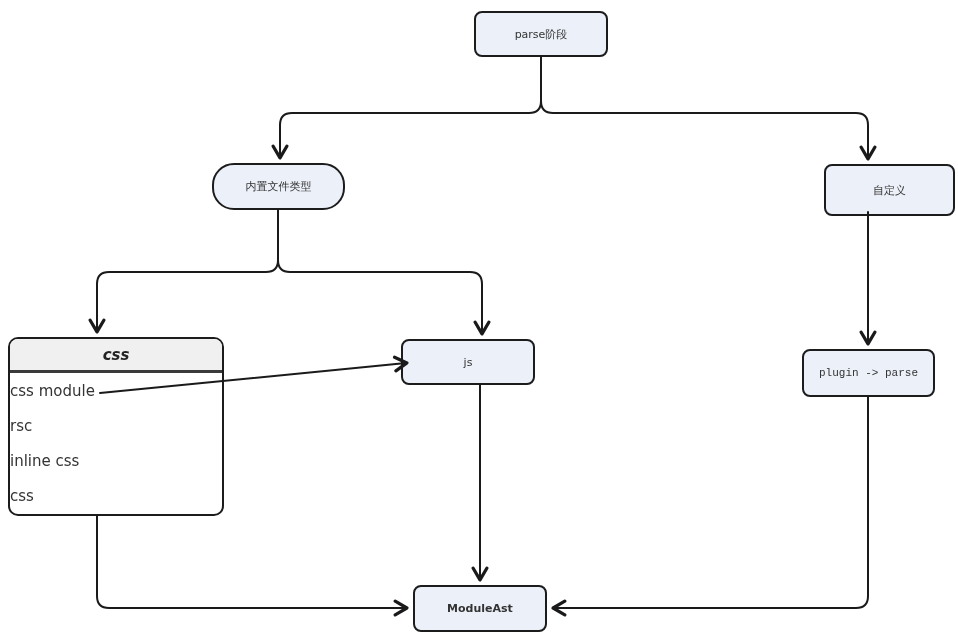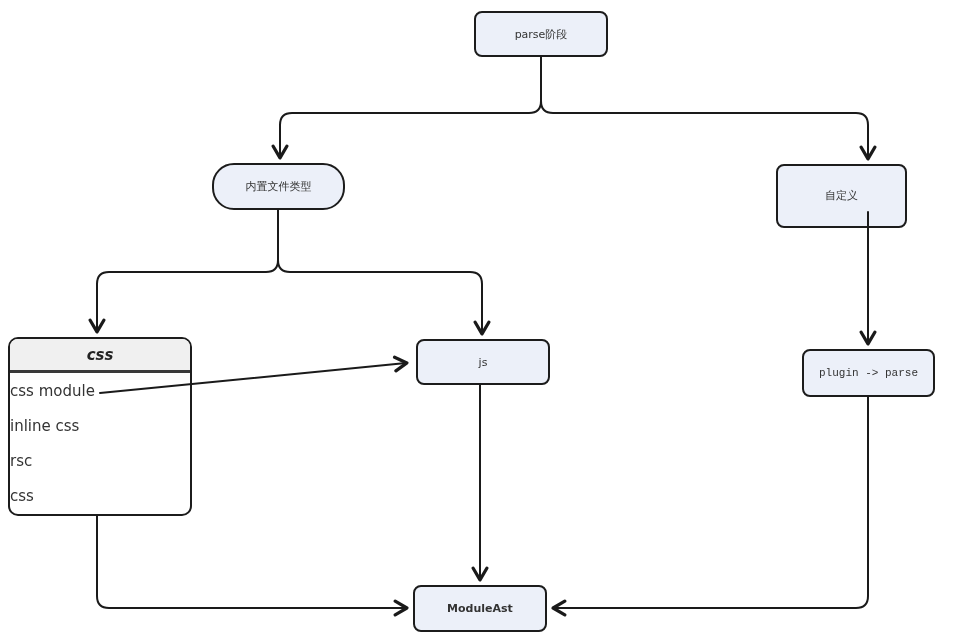--- a/index.html
+++ b/index.html
@@ -35,21 +35,21 @@
     font-size: 11px;
     line-height: 1;
     z-index: 2;
     white-space: nowrap;
   }
 
   .class-table {
     position: absolute;
     left: 8px;
     top: 337px;
-    width: 184px;
+    width: 216px;
     height: 179px;
     background: #ffffff;
     border: 2px solid #1c1c1c;
     border-radius: 10px;
     overflow: hidden;
     z-index: 2;
     color: #333333;
   }
   .class-table .table-header {
     height: 34px;
@@ -71,22 +71,22 @@
     height: 35px;
     display: flex;
     align-items: center;
     font-size: 15px;
     color: #333333;
   }
 
   
   .n-parse   { left: 474px; top: 11px;  width: 134px; height: 46px; }
   .n-builtin { left: 212px; top: 163px; width: 133px; height: 47px; border-radius: 22px; }
-  .n-custom  { left: 776px; top: 164px; width: 131px; height: 64px; font-family: Liberation Mono, monospace; }
-  .n-js      { left: 416px; top: 339px; width: 134px; height: 46px; }
+  .n-custom  { left: 824px; top: 164px; width: 131px; height: 52px; }
+  .n-js      { left: 401px; top: 339px; width: 134px; height: 46px; }
   .n-plugin  { left: 802px; top: 349px; width: 133px; height: 48px; font-family: Liberation Mono, monospace; }
   .n-mast    { left: 413px; top: 585px; width: 134px; height: 47px; font-weight: bold; }
 </style>
 </head>
 <body>
 
 <div class="canvas">
 
   <div class="node n-parse">
     <span>parse阶段</span>
@@ -97,22 +97,22 @@
   </div>
 
   <div class="node n-custom">
     <span>自定义</span>
   </div>
 
   <div class="class-table">
     <div class="table-header">css</div>
     <div class="table-rows">
       <div class="table-row">css module</div>
+      <div class="table-row">rsc</div>
       <div class="table-row">inline css</div>
-      <div class="table-row">rsc</div>
       <div class="table-row">css</div>
     </div>
   </div>
 
   <div class="node n-js">
     <span>js</span>
   </div>
 
   <div class="node n-plugin">
     <span>plugin -&gt; parse</span>

